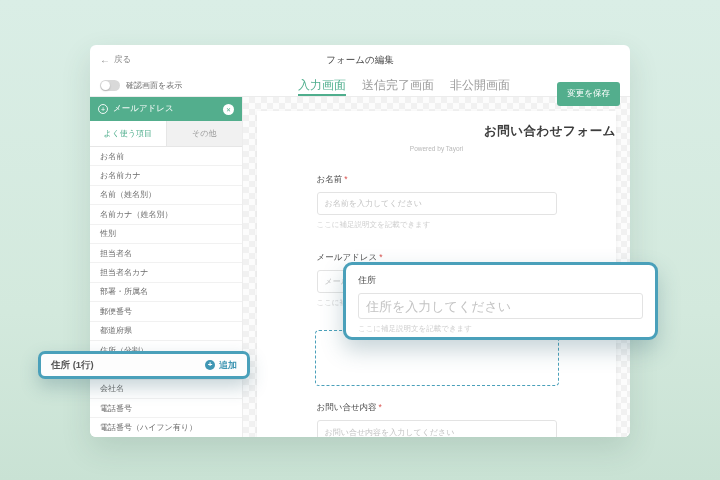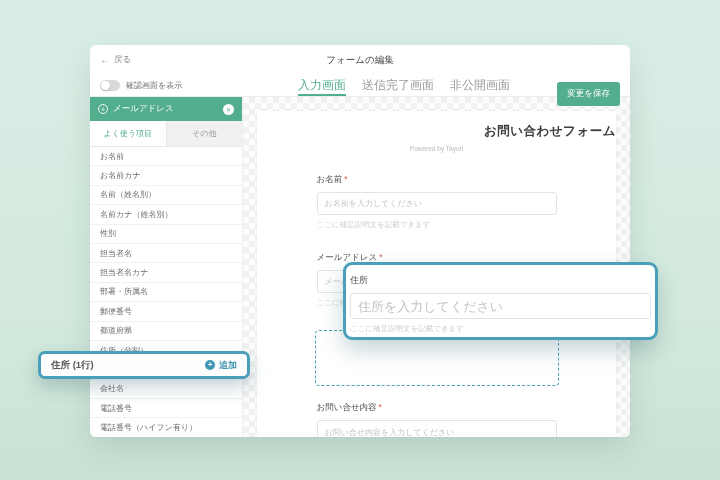--- a/index.html
+++ b/index.html
@@ -63,21 +63,21 @@
   .f-label .req { color:#d9534f; margin-left:2px; }
   .f-input { width:100%; height:23px; border:1px solid #e3e3e3; border-radius:3px; background:#fff; font-size:8px; color:#444; padding:0 7px; font-family:"Liberation Sans",sans-serif; }
   .f-input::placeholder, .f-textarea::placeholder { color:#c3c3c3; }
   .f-helper { font-size:7.5px; color:#cfcfcf; margin-top:5px; }
   .f-textarea { width:100%; height:48px; border:1px solid #e3e3e3; border-radius:3px; font-size:8px; color:#444; padding:6px 7px; resize:none; font-family:"Liberation Sans",sans-serif; }
   .drop-zone { width:244px; margin:20px 0 16px -2px; height:56px; border:1.5px dashed #4aa0ba; border-radius:4px; background:rgba(255,255,255,.55); }
   
   .callout-field {
     position:absolute; left:343px; top:262px; width:315px; height:78px;
     background:#fff; border:3px solid #4aa0ba; border-radius:9px;
-    box-shadow:0 10px 22px rgba(55,100,115,.28); padding:9px 4px; z-index:6;
+    box-shadow:0 10px 22px rgba(55,100,115,.28); padding:9px 12px; z-index:6;
   }
   .callout-field .f-label { font-size:9px; }
   .callout-field .f-input { height:26px; font-size:13px; }
   .callout-item {
     position:absolute; left:38px; top:351px; width:212px; height:28px;
     background:#fdfdfd; border:3px solid #4aa0ba; border-radius:7px;
     box-shadow:0 8px 18px rgba(55,100,115,.28);
     display:flex; align-items:center; justify-content:space-between; padding:0 10px; z-index:7; cursor:pointer;
   }
   .ci-label { font-size:9.5px; color:#555; font-weight:bold; }

